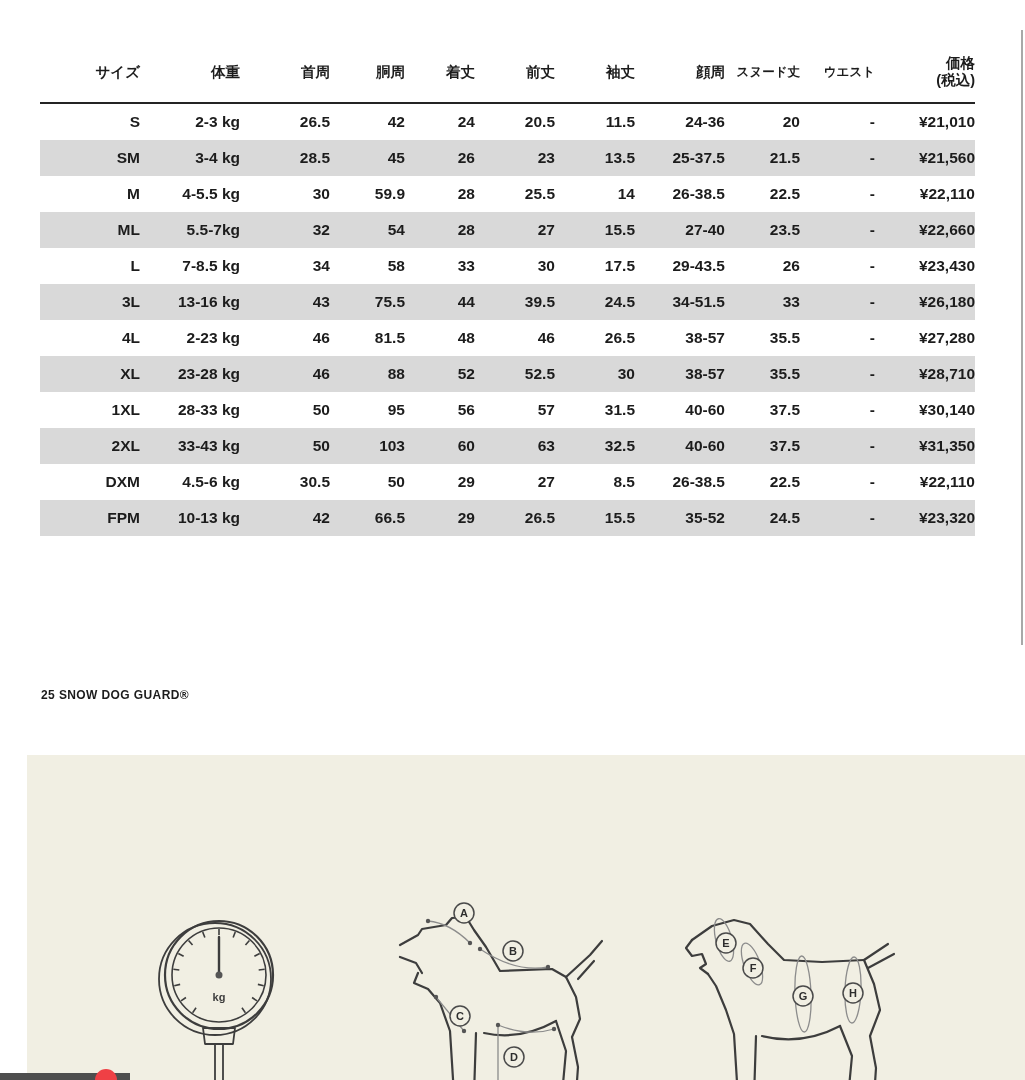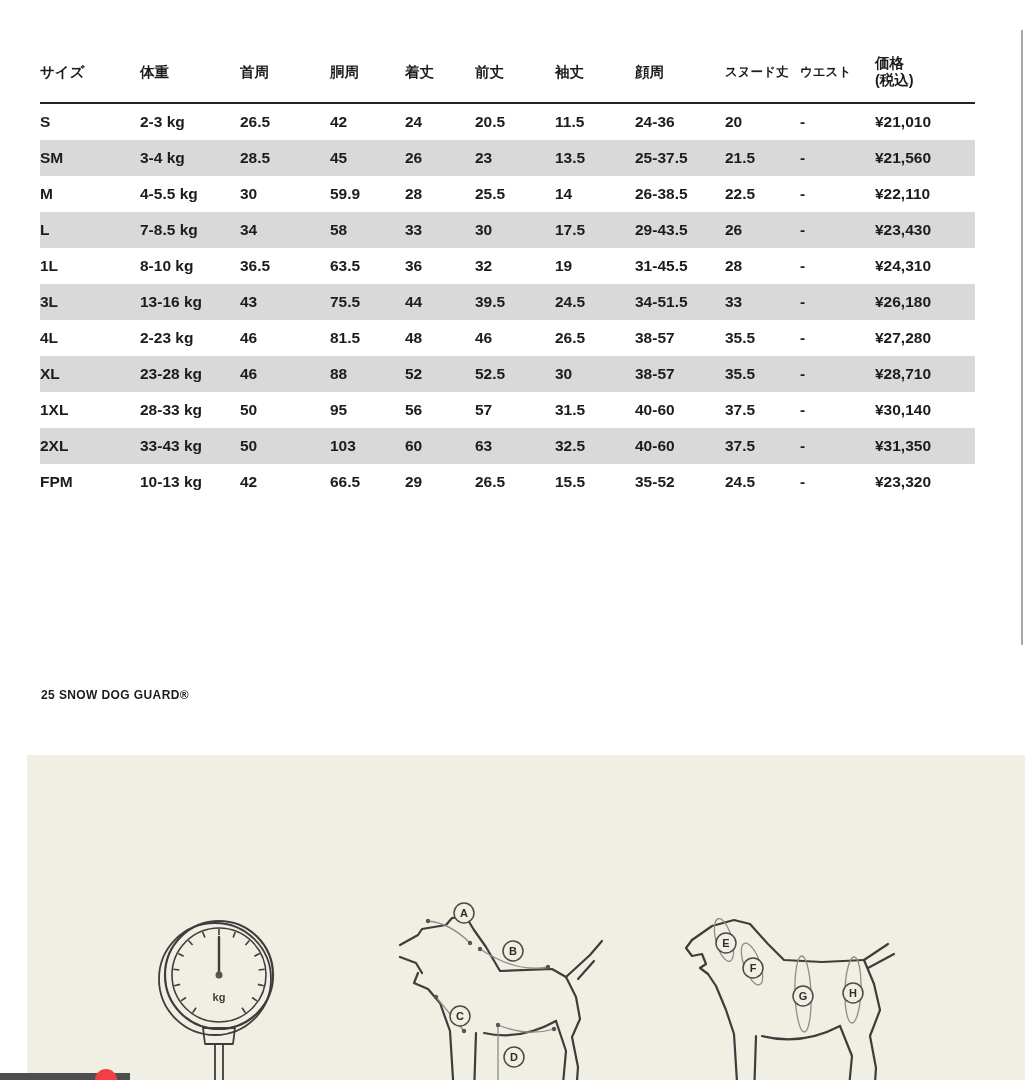--- a/index.html
+++ b/index.html
@@ -4,21 +4,21 @@
 <style>
   html,body{margin:0;padding:0;}
   body{
     width:1025px;height:1080px;position:relative;overflow:hidden;
     background:#ffffff;color:#1c1c1c;
     font-family:"Liberation Sans",sans-serif;
   }
   
   .size-table{
     position:absolute;left:40px;top:42px;width:935px;
-    border-collapse:collapse;table-layout:fixed;text-align:left;
+    border-collapse:collapse;table-layout:fixed;text-align:right;
   }
   .size-table thead th{
     height:60px;vertical-align:middle;font-size:14.5px;font-weight:700;
     border-bottom:2px solid #242424;white-space:pre-line;line-height:1.15;padding:0;
   }
   .size-table thead th:nth-child(9),
   .size-table thead th:nth-child(10){font-size:12.5px;}
   .size-table tbody td{
     height:36px;padding:0;font-size:15.5px;font-weight:700;vertical-align:middle;
   }
@@ -110,46 +110,46 @@
         <td>59.9</td>
         <td>28</td>
         <td>25.5</td>
         <td>14</td>
         <td>26-38.5</td>
         <td>22.5</td>
         <td>-</td>
         <td>¥22,110</td>
       </tr>
       <tr>
+        <td>ML</td>
+        <td>5.5-7kg</td>
+        <td>32</td>
+        <td>54</td>
+        <td>28</td>
+        <td>27</td>
+        <td>15.5</td>
+        <td>27-40</td>
+        <td>23.5</td>
+        <td>-</td>
+        <td>¥22,660</td>
+      </tr>
+      <tr>
         <td>L</td>
         <td>7-8.5 kg</td>
         <td>34</td>
         <td>58</td>
         <td>33</td>
         <td>30</td>
         <td>17.5</td>
         <td>29-43.5</td>
         <td>26</td>
         <td>-</td>
         <td>¥23,430</td>
       </tr>
       <tr>
-        <td>1L</td>
-        <td>8-10 kg</td>
-        <td>36.5</td>
-        <td>63.5</td>
-        <td>36</td>
-        <td>32</td>
-        <td>19</td>
-        <td>31-45.5</td>
-        <td>28</td>
-        <td>-</td>
-        <td>¥24,310</td>
-      </tr>
-      <tr>
         <td>3L</td>
         <td>13-16 kg</td>
         <td>43</td>
         <td>75.5</td>
         <td>44</td>
         <td>39.5</td>
         <td>24.5</td>
         <td>34-51.5</td>
         <td>33</td>
         <td>-</td>
@@ -199,20 +199,33 @@
         <td>33-43 kg</td>
         <td>50</td>
         <td>103</td>
         <td>60</td>
         <td>63</td>
         <td>32.5</td>
         <td>40-60</td>
         <td>37.5</td>
         <td>-</td>
         <td>¥31,350</td>
+      </tr>
+      <tr>
+        <td>DXM</td>
+        <td>4.5-6 kg</td>
+        <td>30.5</td>
+        <td>50</td>
+        <td>29</td>
+        <td>27</td>
+        <td>8.5</td>
+        <td>26-38.5</td>
+        <td>22.5</td>
+        <td>-</td>
+        <td>¥22,110</td>
       </tr>
       <tr>
         <td>FPM</td>
         <td>10-13 kg</td>
         <td>42</td>
         <td>66.5</td>
         <td>29</td>
         <td>26.5</td>
         <td>15.5</td>
         <td>35-52</td>

